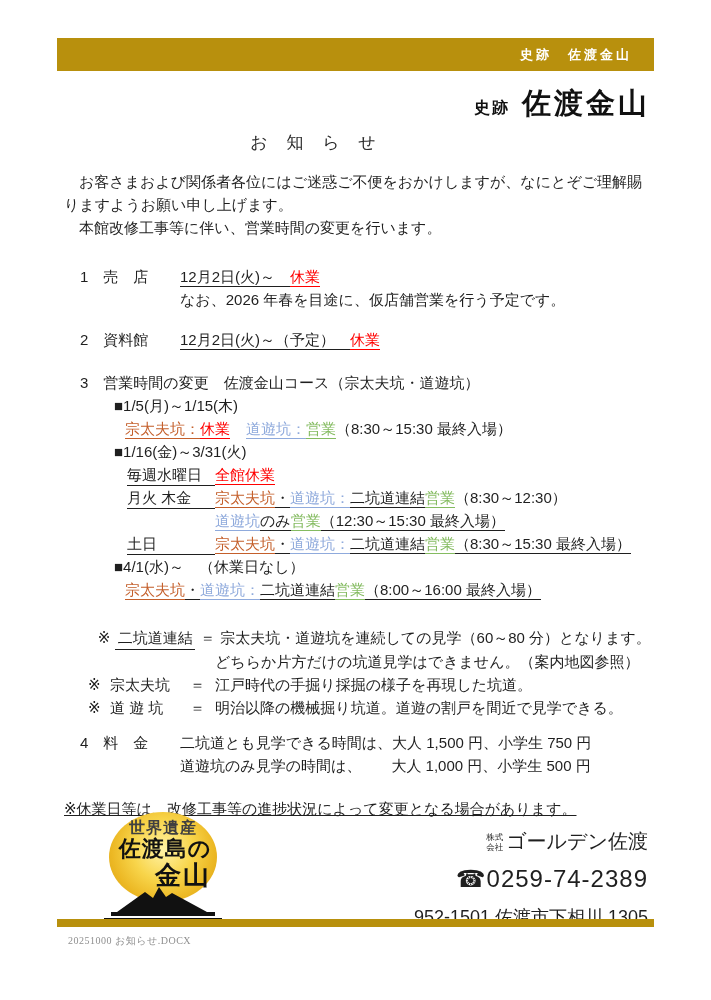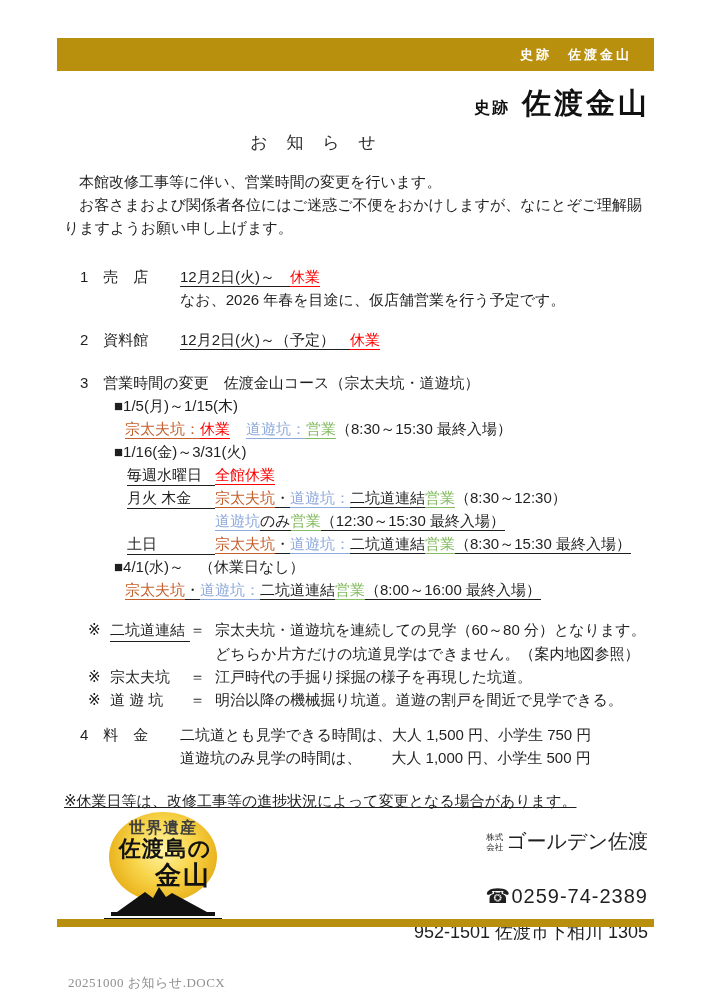--- a/index.html
+++ b/index.html
@@ -74,47 +74,47 @@
     position:absolute; left:28px; top:50px; width:120px; text-align:center;
     font-family:"Liberation Serif","DejaVu Serif",serif; font-weight:bold;
     font-size:26px; color:#111; letter-spacing:2px;
   }
   .logo-mtn { position:absolute; left:0px; top:76px; }
   .company {
     position:absolute; right:63px; top:828px; text-align:right; color:#1f1f1f;
   }
   .company-name { display:flex; justify-content:flex-end; align-items:center; font-size:20px; }
   .company-prefix { font-size:8.5px; line-height:9.5px; text-align:left; margin-right:3px; margin-top:2px; }
-  .company-phone { margin-top:29px; font-size:20px; letter-spacing:1px; }
+  .company-phone { margin-top:10px; font-size:24px; letter-spacing:1px; }
   .company-address { margin-top:12px; font-size:18px; }
   .bottom-bar { position:absolute; left:57px; top:919px; width:597px; height:8px; background:#B8900D; }
   .filename {
-    position:absolute; left:68px; top:974px; color:#8f8f8f;
-    font-family:"Liberation Serif","DejaVu Serif",serif; font-size:13px; letter-spacing:0.5px;
+    position:absolute; left:68px; top:934px; color:#8f8f8f;
+    font-family:"Liberation Serif","DejaVu Serif",serif; font-size:10px; letter-spacing:0.5px;
   }
 </style>
 </head>
 <body>
 
 <div class="page">
 
   <div class="banner">
     <span>史跡　佐渡金山</span>
   </div>
 
   <div class="title-block">
     <span class="title-prefix">史跡</span><span class="title-main">佐渡金山</span>
   </div>
 
   <div class="notice">お 知 ら せ</div>
 
   <div class="bodytext">
 
+    <p>　お客さまおよび関係者各位にはご迷惑ご不便をおかけしますが、なにとぞご理解賜りますようお願い申し上げます。</p>
     <p>　本館改修工事等に伴い、営業時間の変更を行います。</p>
-    <p>　お客さまおよび関係者各位にはご迷惑ご不便をおかけしますが、なにとぞご理解賜りますようお願い申し上げます。</p>
 
     <div class="item-row" style="margin-top:26px;">
       <span class="lbl2">1　売　店</span><span class="u">12月2日(火)～　</span><span class="u red">休業</span>
     </div>
     <div class="item-sub">なお、2026 年春を目途に、仮店舗営業を行う予定です。</div>
 
     <div class="item-row" style="margin-top:17px;">
       <span class="lbl2">2　資料館</span><span class="u">12月2日(火)～（予定）　</span><span class="u red">休業</span>
     </div>
 
@@ -137,21 +137,21 @@
     </div>
     <div class="sched-row">
       <span class="lbl">土日</span><span class="u orange">宗太夫坑</span><span class="u">・</span><span class="u blue">道遊坑：</span><span class="u">二坑道連結</span><span class="u green">営業</span><span class="u">（8:30～15:30 最終入場）</span>
     </div>
 
     <div class="period-head">■4/1(水)～　（休業日なし）</div>
     <div class="period-line">
       <span class="u orange">宗太夫坑</span><span class="u">・</span><span class="u blue">道遊坑：</span><span class="u">二坑道連結</span><span class="u green">営業</span><span class="u">（8:00～16:00 最終入場）</span>
     </div>
 
-    <div class="note-row" style="margin-top:17px;">
+    <div class="note-row" style="margin-top:25px;text-align:center;">
       <span class="note-mark">※</span><span class="note-term u">二坑道連結</span><span class="note-eq">＝</span><span>宗太夫坑・道遊坑を連続しての見学（60～80 分）となります。</span>
     </div>
     <div class="note-cont">どちらか片方だけの坑道見学はできません。（案内地図参照）</div>
     <div class="note-row">
       <span class="note-mark">※</span><span class="note-term">宗太夫坑</span><span class="note-eq">＝</span><span>江戸時代の手掘り採掘の様子を再現した坑道。</span>
     </div>
     <div class="note-row">
       <span class="note-mark">※</span><span class="note-term">道 遊 坑</span><span class="note-eq">＝</span><span>明治以降の機械掘り坑道。道遊の割戸を間近で見学できる。</span>
     </div>
 

